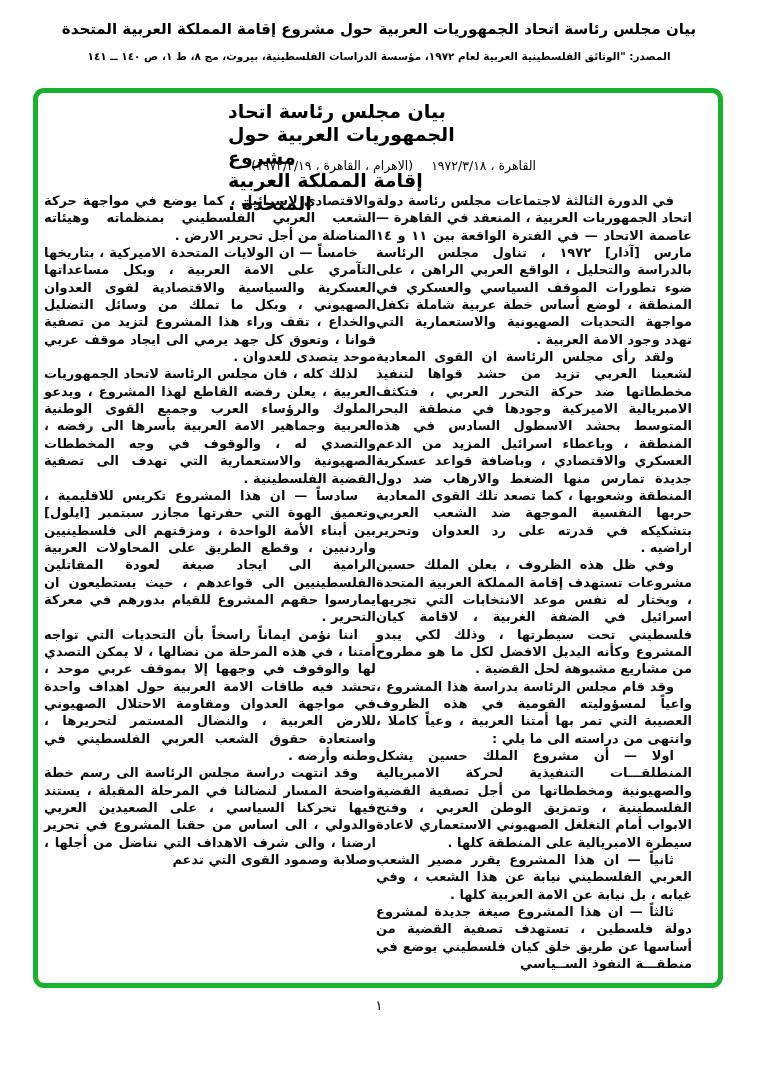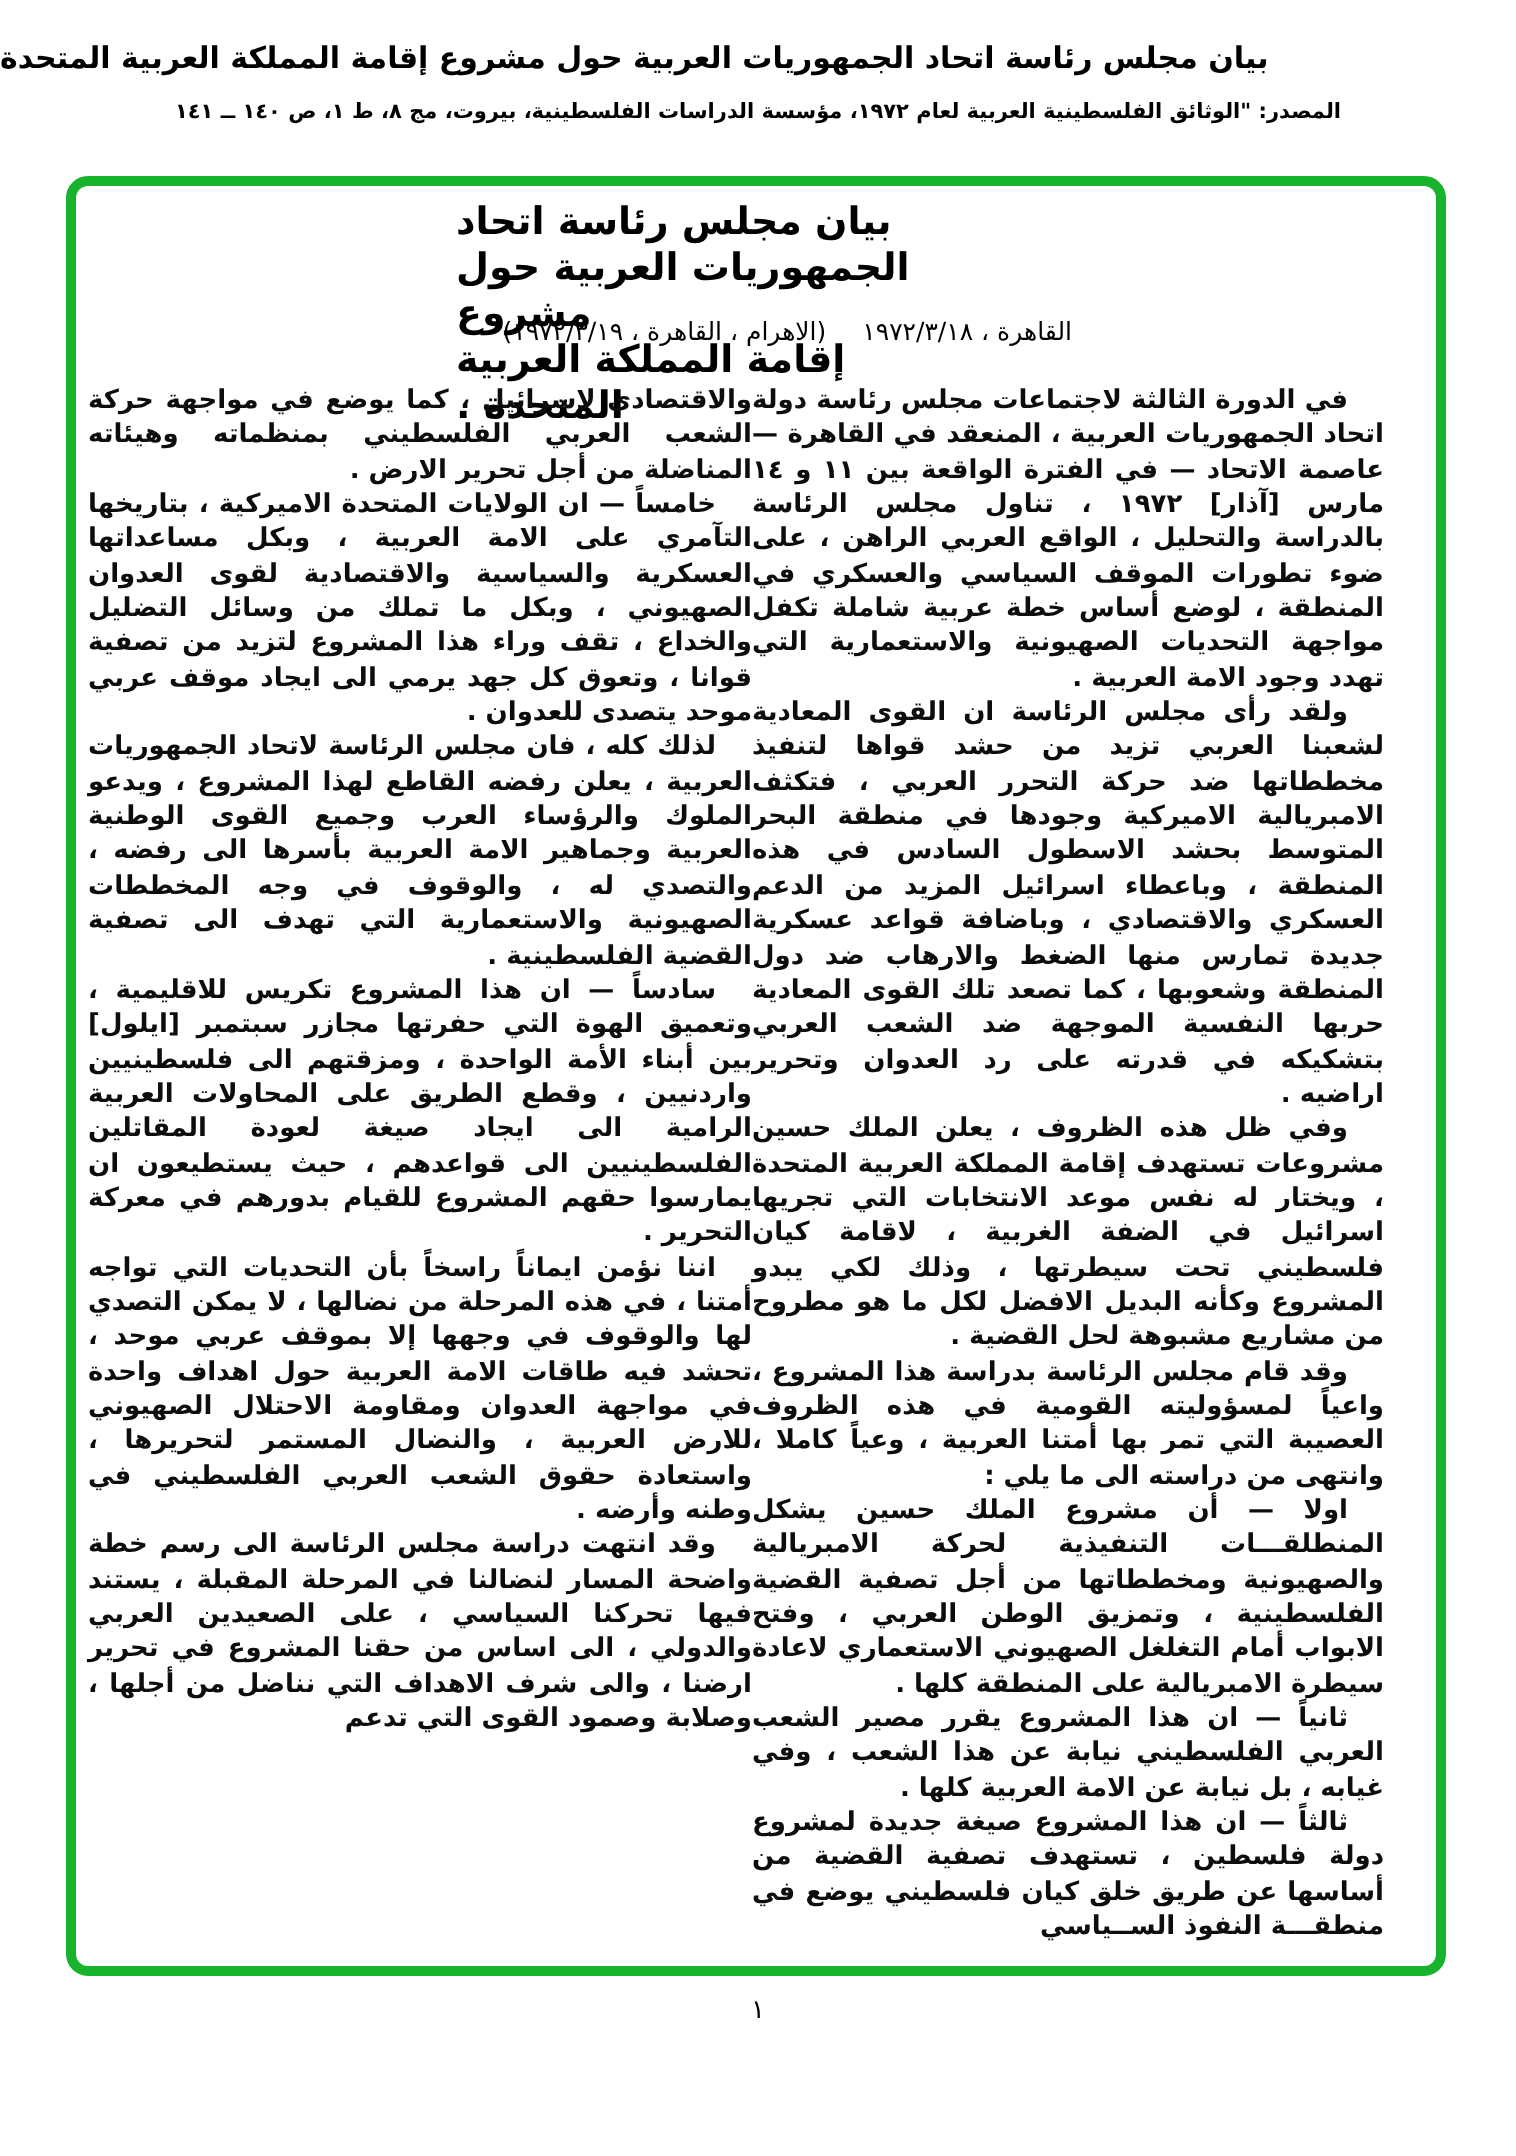--- a/index.html
+++ b/index.html
@@ -6,21 +6,21 @@
   .page{
     position:relative;
     width:758px;height:1078px;
     background:#ffffff;
     font-family:"DejaVu Sans",sans-serif;
     color:#111;
     overflow:hidden;
   }
   .hdr-title{
     position:absolute;top:20px;left:0;right:0;
-    text-align:left;direction:rtl;
+    text-align:center;direction:rtl;
     font-weight:bold;font-size:15px;color:#000;
   }
   .hdr-src{
     position:absolute;top:50px;left:0;right:0;
     text-align:center;direction:rtl;
     font-weight:bold;font-size:10.5px;color:#000;
   }
   .doc-box{
     position:absolute;left:33px;top:88px;
     width:680px;height:890px;

